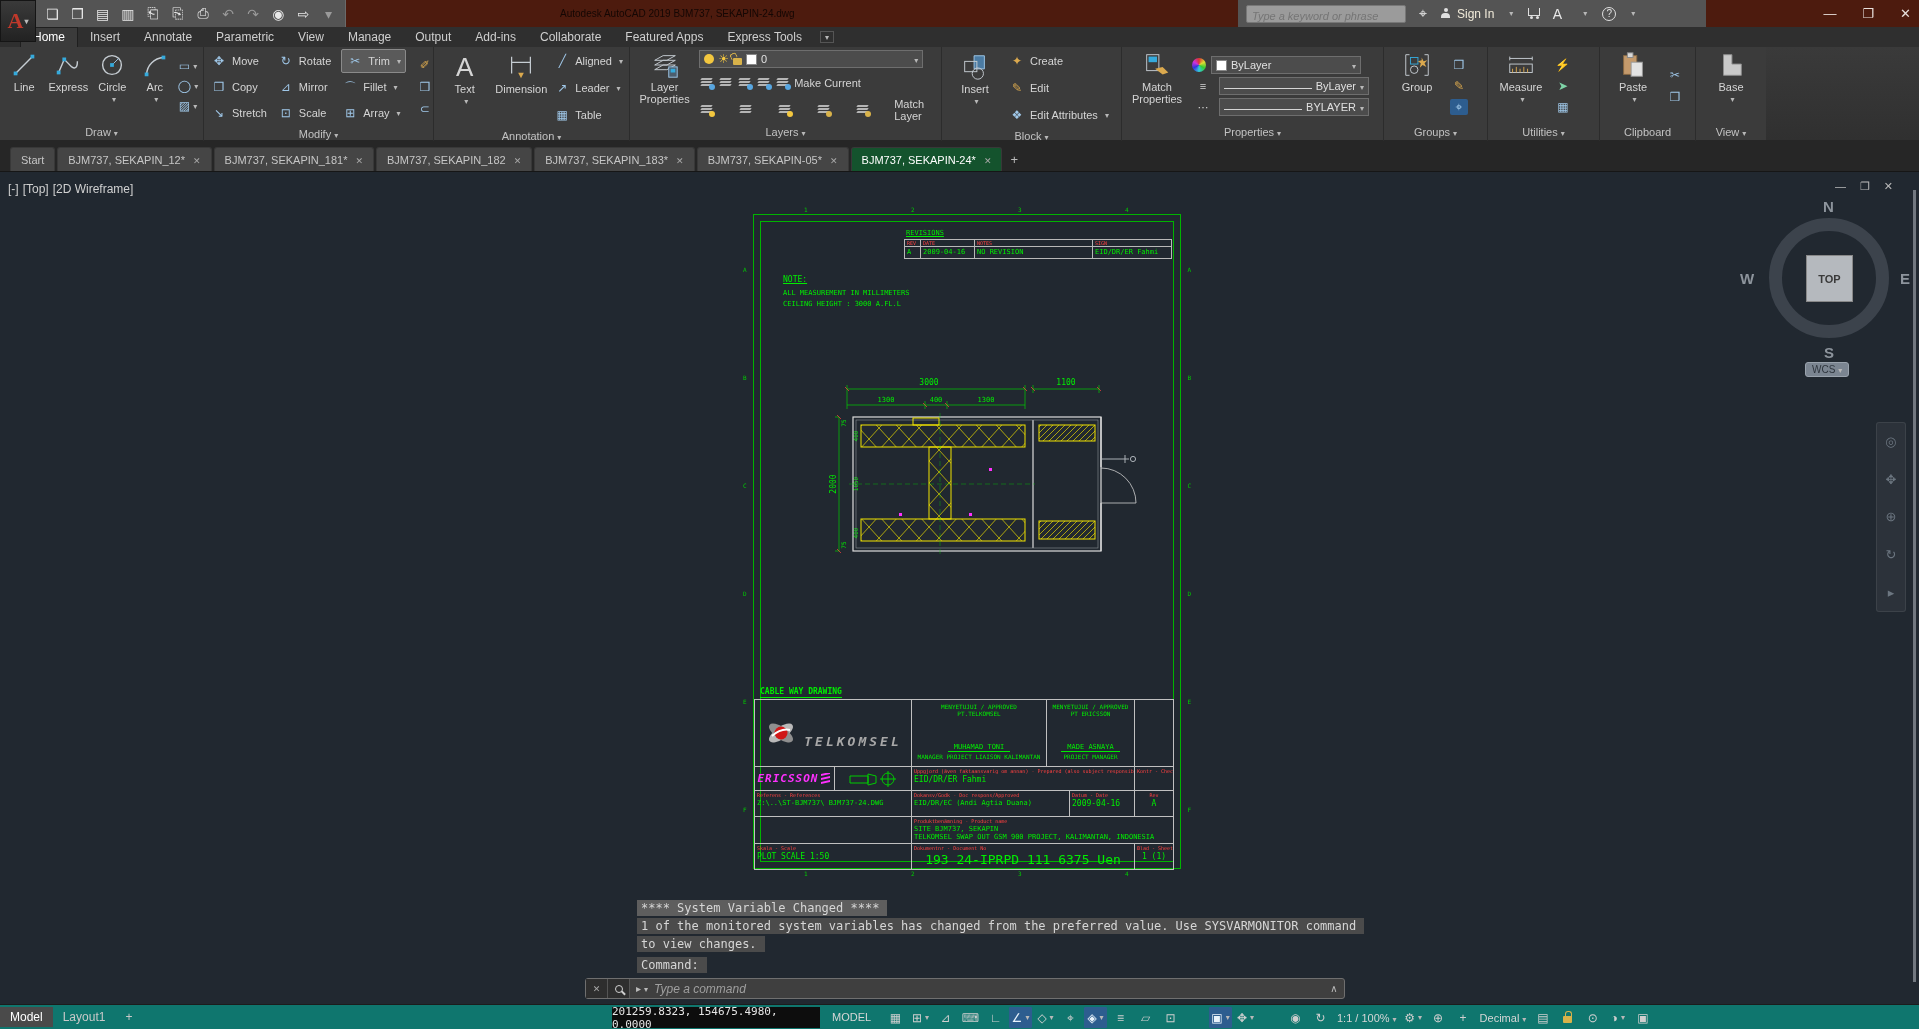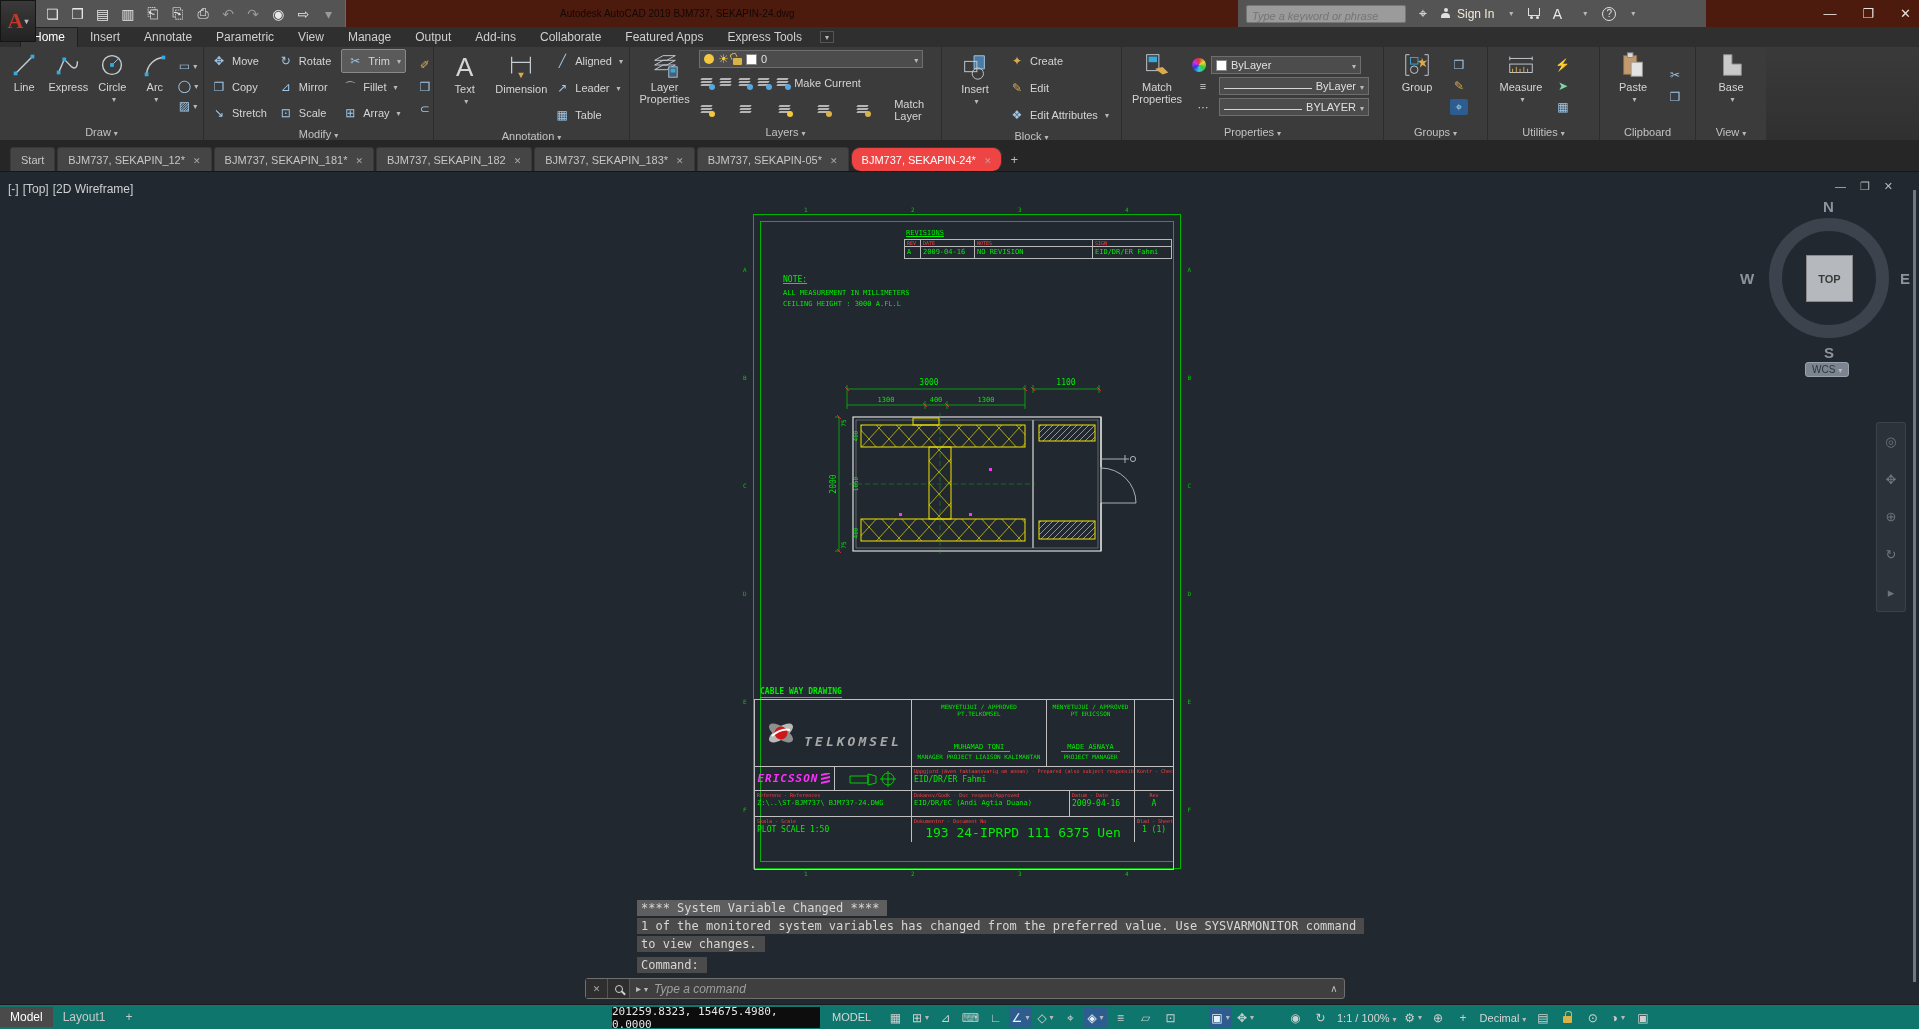--- a/index.html
+++ b/index.html
@@ -53,21 +53,21 @@
   .dot.y{background:#f3c73f;} .dot.b{background:#58a6e0;} .dot.g{background:#d8b24a;}
   .bulb{width:10px;height:10px;border-radius:50%;background:#f3c73f;flex:none;}
   .sun{color:#f3c73f;font-size:12px;}
   .lock{position:relative;display:inline-block;width:9px;height:7px;background:#d8b24a;border-radius:1px;margin-top:4px;flex:none;}
   .lock::before{content:"";position:absolute;top:-5px;left:2px;width:5px;height:5px;border:1.5px solid #d8b24a;border-bottom:none;border-radius:3px 3px 0 0;}
   .lock.open::before{left:-3px;transform:rotate(-25deg);}
 
   
   .filetabs{position:absolute;left:0;top:141px;width:1919px;height:31px;background:#262626;border-bottom:1px solid #161616;display:flex;align-items:flex-end;padding-left:10px;gap:2px;}
   .ftab{height:24px;background:#454545;color:#c6c6c6;font-size:11px;display:flex;align-items:center;gap:8px;padding:0 10px;border-radius:3px 3px 0 0;border:1px solid #383838;border-bottom:none;}
-  .ftab.active{background:#ef4444;color:#fff;border-radius:9px;}
+  .ftab.active{background:#14532d;color:#fff;}
   .ftab .x{cursor:default;}
   .plusbtn{color:#bbb;font-size:13px;margin-left:6px;margin-bottom:4px;}
 
   
   .canvas{position:absolute;left:0;top:172px;width:1919px;height:832px;background:#212830;overflow:hidden;}
   .vpctl{position:absolute;left:8px;top:10px;color:#d0d0d0;font-size:12px;display:flex;gap:4px;}
   .vpwin{position:absolute;right:26px;top:8px;color:#b9b9b9;font-size:11px;display:flex;gap:14px;}
   .scrollstrip{position:absolute;right:3px;top:18px;width:3px;height:792px;background:#8d939b;opacity:.75;}
   
   .vc-ring{position:absolute;left:1769px;top:46px;width:120px;height:120px;border:13px solid #3c434c;border-radius:50%;}
@@ -781,20 +781,28 @@
             <span class="lblr">Dokansv/Godk - Doc respons/Approved</span>
             <span class="valg" style="font-size:7px">EID/DR/EC (Andi Agtia Duana)</span>
           </div>
           <div class="tb-cell" style="width:65px">
             <span class="lblr">Datum - Date</span>
             <span class="valg">2009-04-16</span>
           </div>
           <div class="tb-cell" style="flex:1;text-align:center">
             <span class="lblr">Rev</span>
             <span class="valg">A</span>
+          </div>
+        </div>
+        <div class="tb-row" style="height:27px">
+          <div class="tb-cell" style="width:157px"></div>
+          <div class="tb-cell" style="flex:1;border-right:none">
+            <span class="lblr">Produktbenämning - Product name</span>
+            <span class="valg" style="font-size:7px;padding-bottom:0">SITE BJM737, SEKAPIN</span>
+            <span class="valg" style="font-size:7px;padding-top:0">TELKOMSEL SWAP OUT GSM 900 PROJECT, KALIMANTAN, INDONESIA</span>
           </div>
         </div>
         <div class="tb-row" style="height:25px;border-bottom:none">
           <div class="tb-cell" style="width:157px">
             <span class="lblr">Skala - Scale</span>
             <span class="valg">PLOT SCALE  1:50</span>
           </div>
           <div class="tb-cell" style="width:223px">
             <span class="lblr">Dokumentnr - Document No</span>
             <span class="valg" style="font-size:13px;text-align:center">193 24-IPRPD 111 6375 Uen</span>

